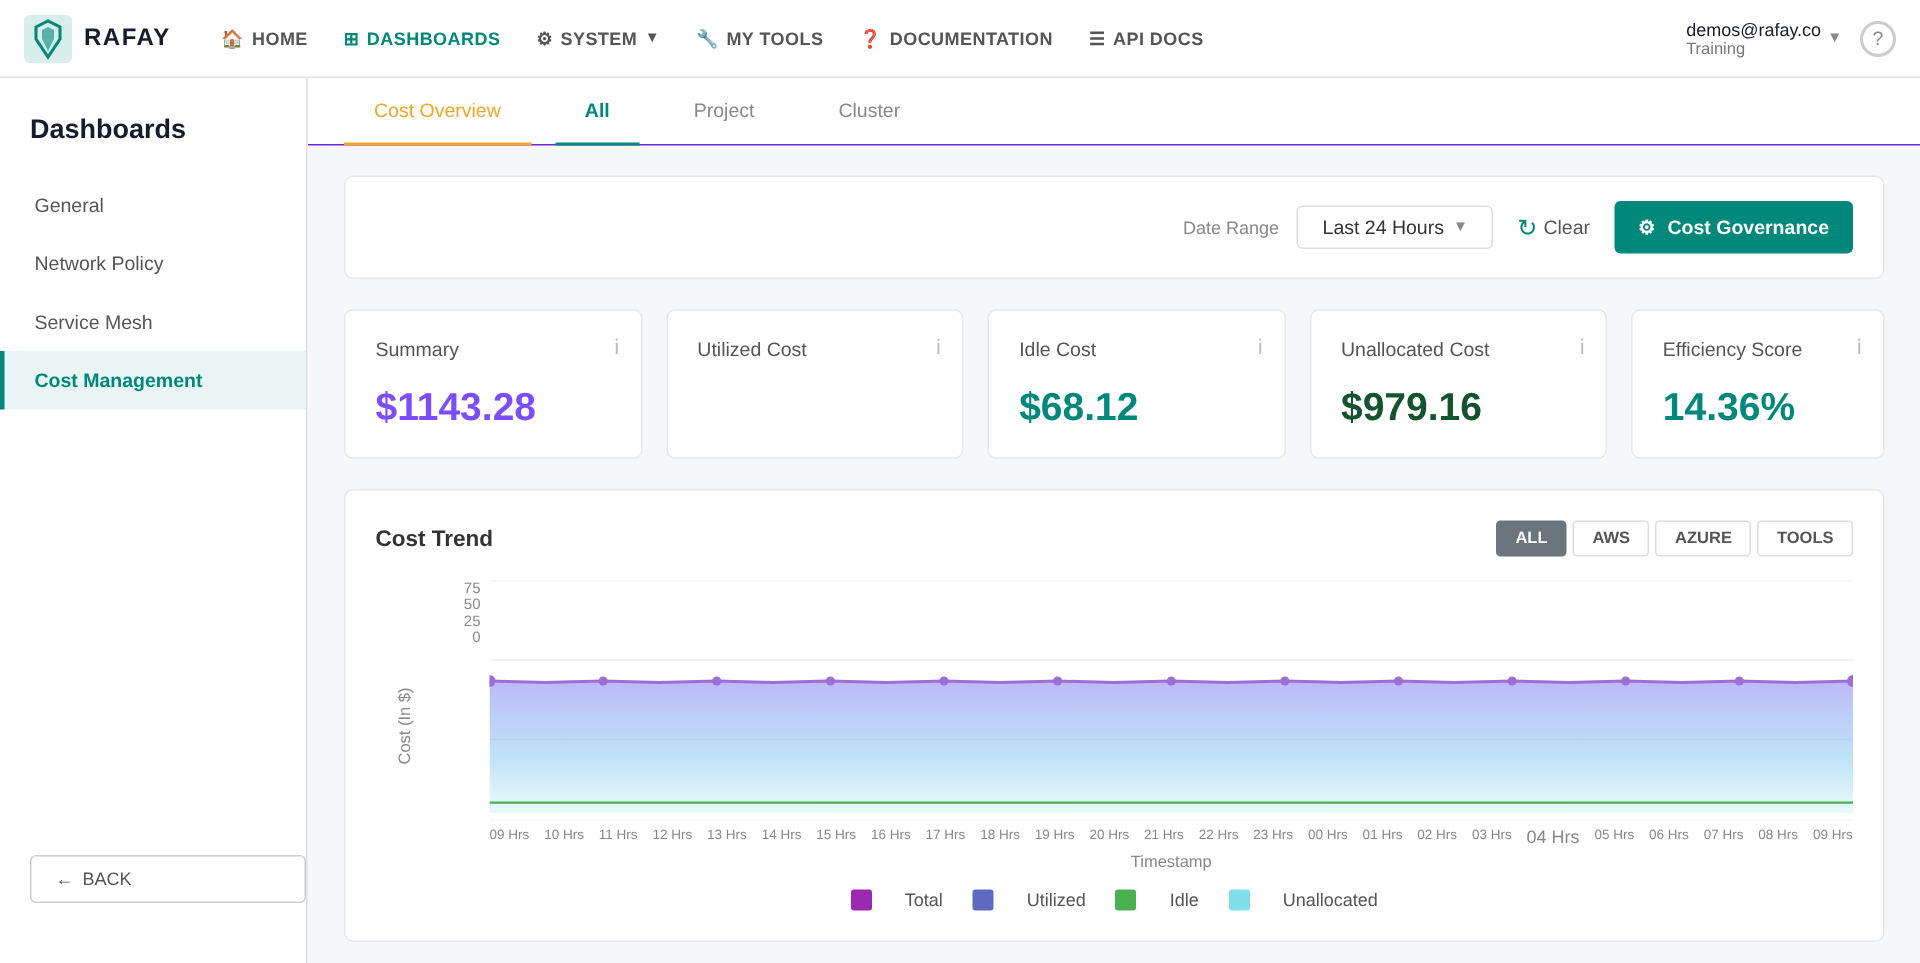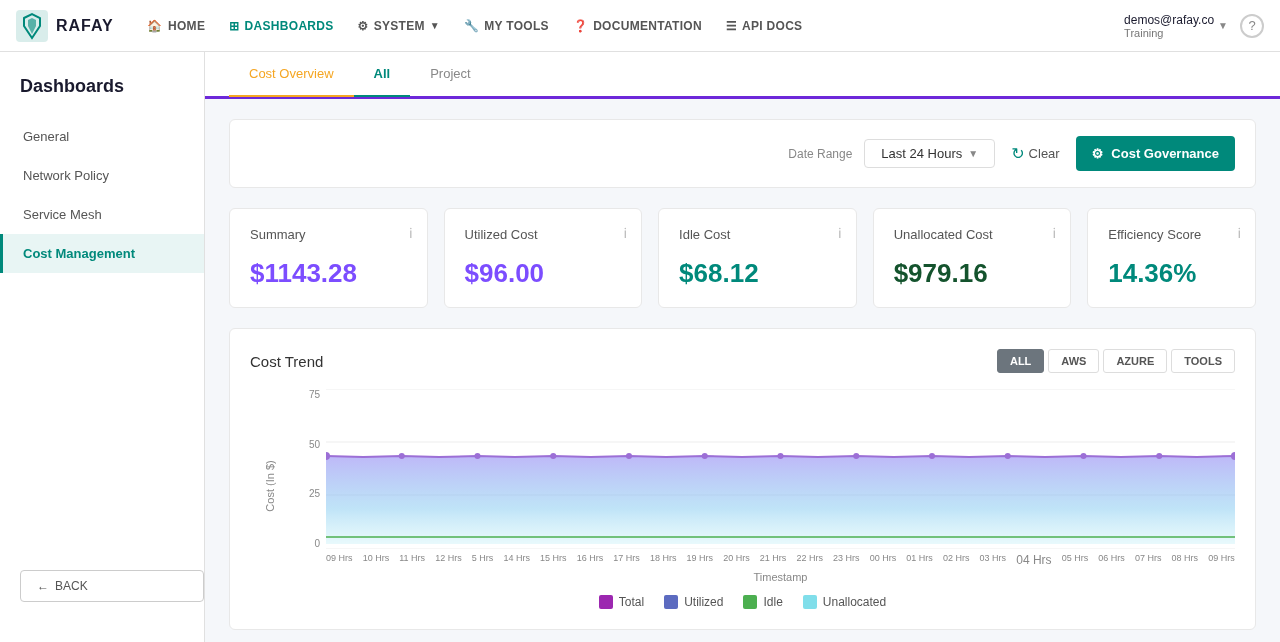--- a/index.html
+++ b/index.html
@@ -42,21 +42,21 @@
       position: absolute; bottom: 20px; left: 10px;
       display: flex; align-items: center; gap: 6px;
       padding: 8px 16px; border: 1px solid #ccc; border-radius: 4px;
       font-size: 12px; color: #555; cursor: pointer; background: #fff;
     }
 
     
     .main { flex: 1; overflow-y: auto; background: #f5f7fa; }
 
     
-    .tabs-bar { background: #fff; border-bottom: 3px solid #6d28d9; padding: 0 24px; display: flex; gap: 0; }
+    .tabs-bar { background: #fff; border-bottom: 1px solid #6d28d9; padding: 0 24px; display: flex; gap: 16px; }
     .tab {
       padding: 14px 20px; font-size: 13px; color: #888; cursor: pointer;
       border-bottom: 2px solid transparent; margin-bottom: -1px;
     }
     .tab.active { color: #00897b; border-bottom: 2px solid #00897b; font-weight: 600; }
     .tab.orange { color: #f5a623; border-bottom: 2px solid #f5a623; }
 
     
     .content { padding: 20px 24px; }
 
@@ -93,31 +93,31 @@
     .card-label { font-size: 13px; color: #555; margin-bottom: 16px; }
     .card-value { font-size: 26px; font-weight: 700; }
     .card-info { position: absolute; top: 14px; right: 14px; color: #bbb; font-size: 14px; cursor: pointer; }
 
     
     .trend-card {
       background: #fff; border-radius: 6px; padding: 20px;
       border: 1px solid #e8e8e8;
     }
     .trend-header { display: flex; align-items: center; justify-content: space-between; margin-bottom: 16px; }
-    .trend-title { font-size: 15px; font-weight: 400; color: #333; }
+    .trend-title { font-size: 15px; font-weight: 700; color: #333; }
     .trend-filters { display: flex; gap: 4px; }
     .trend-filter-btn {
       padding: 5px 12px; font-size: 11px; font-weight: 600; border-radius: 3px;
       cursor: pointer; border: 1px solid #ddd; background: #fff; color: #555;
     }
     .trend-filter-btn.active { background: #6c757d; color: #fff; border-color: #6c757d; }
 
     
     .legend { display: flex; gap: 20px; margin-top: 12px; justify-content: center; }
-    .legend-item { display: flex; align-items: center; gap: 6px; font-size: 12px; color: #555; }
+    .legend-item { display: flex; align-items: center; gap: 22px; font-size: 12px; color: #555; }
     .legend-color { width: 14px; height: 14px; border-radius: 2px; }
   </style>
 </head>
 <body>
 
 <nav class="top-nav">
   <div class="logo">
     <svg class="logo-icon" viewBox="0 0 32 32">
       <rect width="32" height="32" rx="4" fill="#00897b" opacity="0.15"></rect>
       <polygon points="8,8 16,4 24,8 24,16 16,28 8,16" fill="none" stroke="#00897b" stroke-width="2"></polygon>
@@ -195,20 +195,23 @@
     <div class="tabs-bar">
       <div class="tab orange">
         <span>Cost Overview</span>
       </div>
       <div class="tab active">
         <span>All</span>
       </div>
       <div class="tab">
         <span>Project</span>
       </div>
+      <div class="tab">
+        <span>Cluster</span>
+      </div>
     </div>
 
     <div class="content">
 
       <div class="filter-bar">
         <div style="display:flex; align-items:center; gap:8px; margin-left:auto;">
           <span class="date-range-label">Date Range</span>
           <div class="date-select">
             <span>Last 24 Hours</span>
             <span class="chevron">▼</span>
@@ -227,21 +230,20 @@
       <div class="summary-cards">
 
         <div class="card">
           <div class="card-label">Summary</div>
           <div class="card-value" style="color:#7c4dff;">$1143.28</div>
           <span class="card-info">ℹ</span>
         </div>
 
         <div class="card">
           <div class="card-label">Utilized Cost</div>
-          <div class="card-value" style="color:#7c4dff;">$96.00</div>
           <span class="card-info">ℹ</span>
         </div>
 
         <div class="card">
           <div class="card-label">Idle Cost</div>
           <div class="card-value" style="color:#00897b;">$68.12</div>
           <span class="card-info">ℹ</span>
         </div>
 
         <div class="card">
@@ -271,21 +273,21 @@
 
         <div style="display:flex; gap:8px;">
 
           <div style="display:flex; flex-direction:column; align-items:center; justify-content:center; width:40px;">
             <span style="transform:rotate(-90deg); font-size:11px; color:#888; white-space:nowrap;">Cost (In $)</span>
           </div>
 
           <div style="flex:1;">
             <div style="display:flex; height:160px;">
 
-              <div style="display:flex; flex-direction:column; justify-content:space-between; padding-right:6px; align-items:flex-end; width:28px;gap:16px;">
+              <div style="display:flex; flex-direction:column; justify-content:flex-start; padding-right:6px; align-items:flex-end; width:28px;">
                 <span style="font-size:10px; color:#888;">75</span>
                 <span style="font-size:10px; color:#888;">50</span>
                 <span style="font-size:10px; color:#888;">25</span>
                 <span style="font-size:10px; color:#888;">0</span>
               </div>
 
               <div style="flex:1; position:relative;">
                 <svg viewBox="0 0 900 160" preserveAspectRatio="none" style="width:100%; height:100%;">
                   <defs>
                     <linearGradient id="fillGrad" x1="0" y1="0" x2="0" y2="1">
@@ -322,21 +324,21 @@
                 </svg>
               </div>
             </div>
 
             <div style="display:flex; margin-left:28px; margin-top:4px;">
               <div style="display:flex; justify-content:space-between; width:100%; flex-wrap:nowrap; overflow:hidden;">
                 <span style="font-size:9px; color:#888;">09 Hrs</span>
                 <span style="font-size:9px; color:#888;">10 Hrs</span>
                 <span style="font-size:9px; color:#888;">11 Hrs</span>
                 <span style="font-size:9px; color:#888;">12 Hrs</span>
-                <span style="font-size:9px; color:#888;">5 Hrs</span>
+                <span style="font-size:9px; color:#888;">13 Hrs</span>
                 <span style="font-size:9px; color:#888;">14 Hrs</span>
                 <span style="font-size:9px; color:#888;">15 Hrs</span>
                 <span style="font-size:9px; color:#888;">16 Hrs</span>
                 <span style="font-size:9px; color:#888;">17 Hrs</span>
                 <span style="font-size:9px; color:#888;">18 Hrs</span>
                 <span style="font-size:9px; color:#888;">19 Hrs</span>
                 <span style="font-size:9px; color:#888;">20 Hrs</span>
                 <span style="font-size:9px; color:#888;">21 Hrs</span>
                 <span style="font-size:9px; color:#888;">22 Hrs</span>
                 <span style="font-size:9px; color:#888;">23 Hrs</span>

